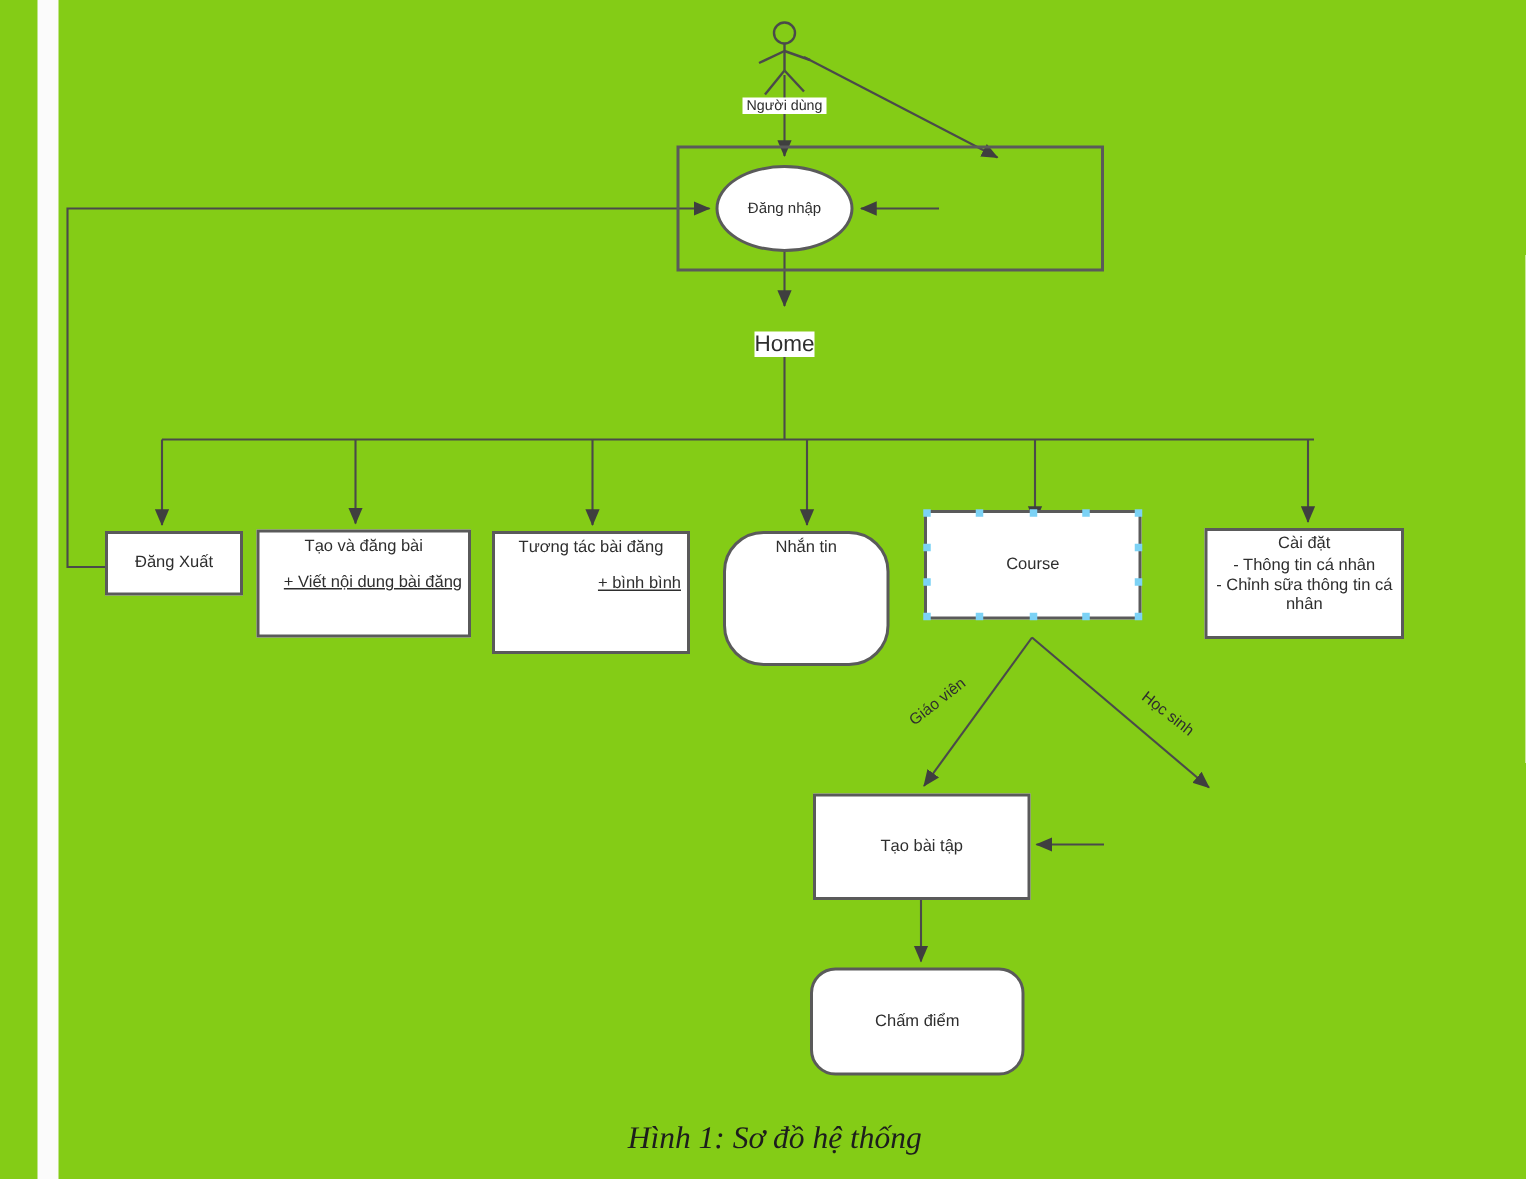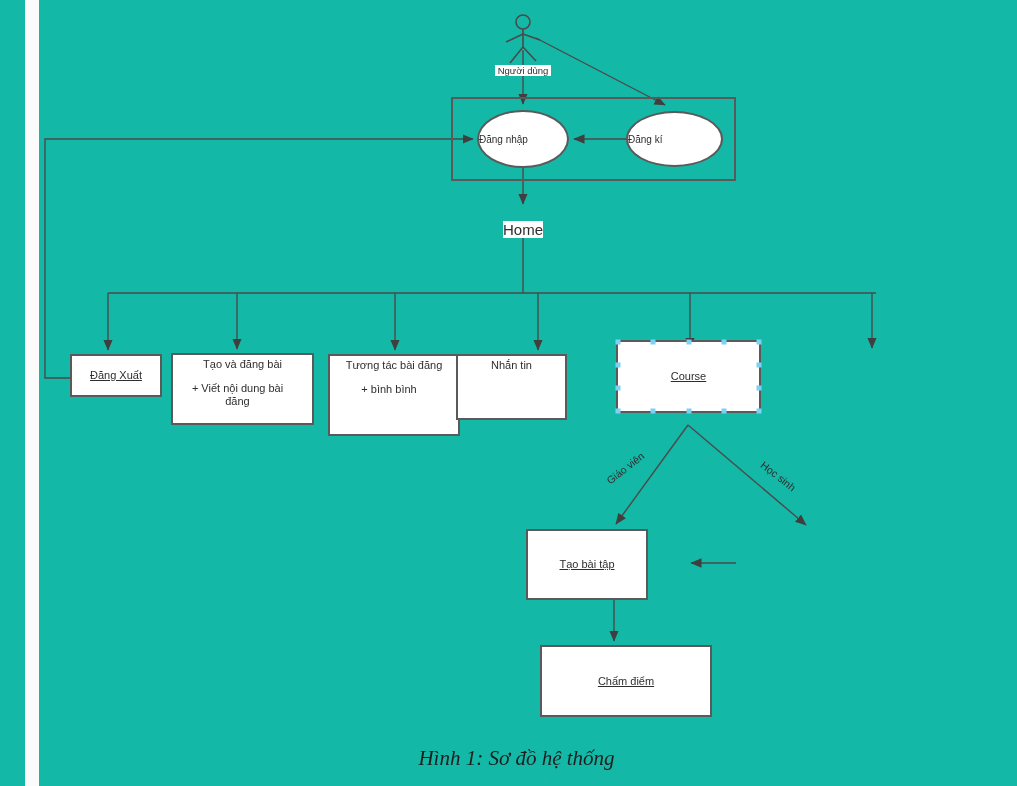--- a/index.html
+++ b/index.html
@@ -1,31 +1,31 @@
 <!DOCTYPE html>
 <html><head>
 <meta charset="utf-8">
 <style>
   html,body{margin:0;padding:0;background:#ffffff;}
   #canvas{
-    position:relative;width:1017px;height:786px;background:#14b8a6;overflow:hidden;
+    position:relative;width:1017px;height:786px;background:#84cc16;overflow:hidden;
     font-family:"Liberation Sans",sans-serif;color:#2f2f2f;
   }
   .page-edge{position:absolute;left:25px;top:0;width:14px;height:786px;background:#fbfbfb;}
   svg.wires{position:absolute;left:0;top:0;z-index:1;}
   .node{
     position:absolute;z-index:2;background:#ffffff;border:2px solid #5a5a5a;
     box-sizing:border-box;font-size:11px;line-height:13px;color:#2e2e2e;
   }
-  .node.center{display:flex;align-items:center;justify-content:center;text-align:right;text-decoration:underline;}
+  .node.center{display:flex;align-items:center;justify-content:center;text-align:right;}
   .node .title{display:block;text-align:center;padding-top:3px;}
-  .node .detail{display:block;text-align:center;padding:11px 16px 0 6px;}
+  .node .detail{display:block;text-align:right;padding:11px 4px 0 6px;text-decoration:underline;}
   .ellipse{
     position:absolute;z-index:2;background:#ffffff;border:2px solid #5a5a5a;border-radius:50%;
-    box-sizing:border-box;display:flex;align-items:center;justify-content:flex-start;
+    box-sizing:border-box;display:flex;align-items:center;justify-content:center;
     font-size:10px;color:#2e2e2e;
   }
   .lbl{position:absolute;z-index:3;background:#ffffff;font-size:10px;color:#2e2e2e;text-align:center;}
   .edge-lbl{position:absolute;z-index:3;font-size:10.5px;color:#2e2e2e;background:transparent;white-space:nowrap;}
   .handle{position:absolute;width:5px;height:5px;background:#7cd2f5;transform:translate(-50%,-50%);z-index:4;}
   .cai-dat-lines{display:block;text-align:center;padding:2px 3px 0 3px;line-height:13px;}
   #caption{
     position:absolute;left:0;right:0;top:746px;z-index:2;text-align:center;
     font-family:"Liberation Serif",serif;font-style:italic;font-size:21px;color:#1d1d1d;
     transform:translateX(8px);
@@ -84,39 +84,36 @@
 
     <rect x="452" y="98" width="283" height="82" fill="none" stroke="#5a5a5a" stroke-width="2"></rect>
   </svg>
 
   <div class="lbl" style="left:495px;top:65px;width:56px;font-size:9.5px;">Người dùng</div>
   <div class="lbl" style="left:503px;top:221px;width:40px;font-size:15px;">Home</div>
 
   <div class="ellipse" style="left:477px;top:110px;width:92px;height:58px;">
     <span>Đăng nhập</span>
   </div>
-  <div class="ellipse" style="left:626px;top:111px;width:97px;height:56px;">
-    <span>Đăng kí</span>
-  </div>
 
   <div class="node center" style="left:70px;top:354px;width:92px;height:43px;">
     <span>Đăng Xuất</span>
   </div>
 
   <div class="node" style="left:171px;top:353px;width:143px;height:72px;">
     <span class="title">Tạo và đăng bài</span>
     <span class="detail">+ Viết nội dung bài đăng</span>
   </div>
 
   <div class="node" style="left:328px;top:354px;width:132px;height:82px;">
     <span class="title">Tương tác bài đăng</span>
     <span class="detail">+ bình bình</span>
   </div>
 
-  <div class="node" style="left:456px;top:354px;width:111px;height:66px;">
+  <div class="node" style="left:482px;top:354px;width:111px;height:90px;border-radius:27px;">
     <span class="title">Nhắn tin</span>
   </div>
 
   <div class="node center" style="left:616px;top:340px;width:145px;height:73px;">
     <span>Course</span>
 
     <span class="handle" style="left:0%;top:0%;"></span>
     <span class="handle" style="left:25%;top:0%;"></span>
     <span class="handle" style="left:50%;top:0%;"></span>
     <span class="handle" style="left:75%;top:0%;"></span>
@@ -125,25 +122,30 @@
     <span class="handle" style="left:0%;top:66%;"></span>
     <span class="handle" style="left:100%;top:33%;"></span>
     <span class="handle" style="left:100%;top:66%;"></span>
     <span class="handle" style="left:0%;top:100%;"></span>
     <span class="handle" style="left:25%;top:100%;"></span>
     <span class="handle" style="left:50%;top:100%;"></span>
     <span class="handle" style="left:75%;top:100%;"></span>
     <span class="handle" style="left:100%;top:100%;"></span>
   </div>
 
+  <div class="node" style="left:803px;top:352px;width:133px;height:74px;">
+    <span class="title" style="padding-top:2px;">Cài đặt</span>
+    <span class="cai-dat-lines">- Thông tin cá nhân</span>
+    <span class="cai-dat-lines" style="padding-top:0;">- Chỉnh sữa thông tin cá nhân</span>
+  </div>
 
   <div class="edge-lbl" style="left:603px;top:462px;transform:rotate(-38deg);">Giáo viên</div>
   <div class="edge-lbl" style="left:758px;top:470px;transform:rotate(38deg);">Học sinh</div>
 
-  <div class="node center" style="left:526px;top:529px;width:122px;height:71px;">
+  <div class="node center" style="left:542px;top:529px;width:145px;height:71px;">
     <span>Tạo bài tập</span>
   </div>
-  <div class="node center" style="left:540px;top:645px;width:172px;height:72px;">
+  <div class="node center" style="left:540px;top:645px;width:143px;height:72px;border-radius:17px;">
     <span>Chấm điểm</span>
   </div>
 
   <div id="caption">Hình 1: Sơ đồ hệ thống</div>
 </div>
 
 </body></html>

